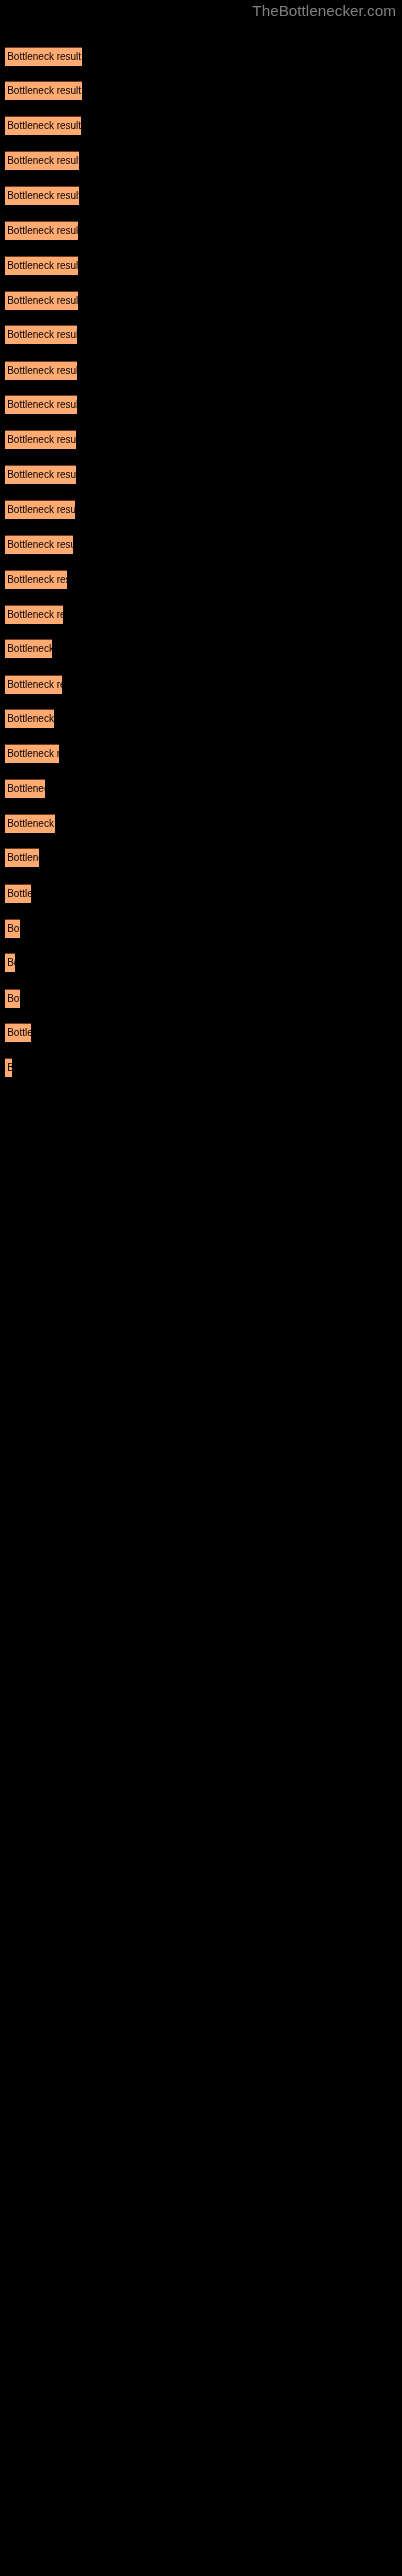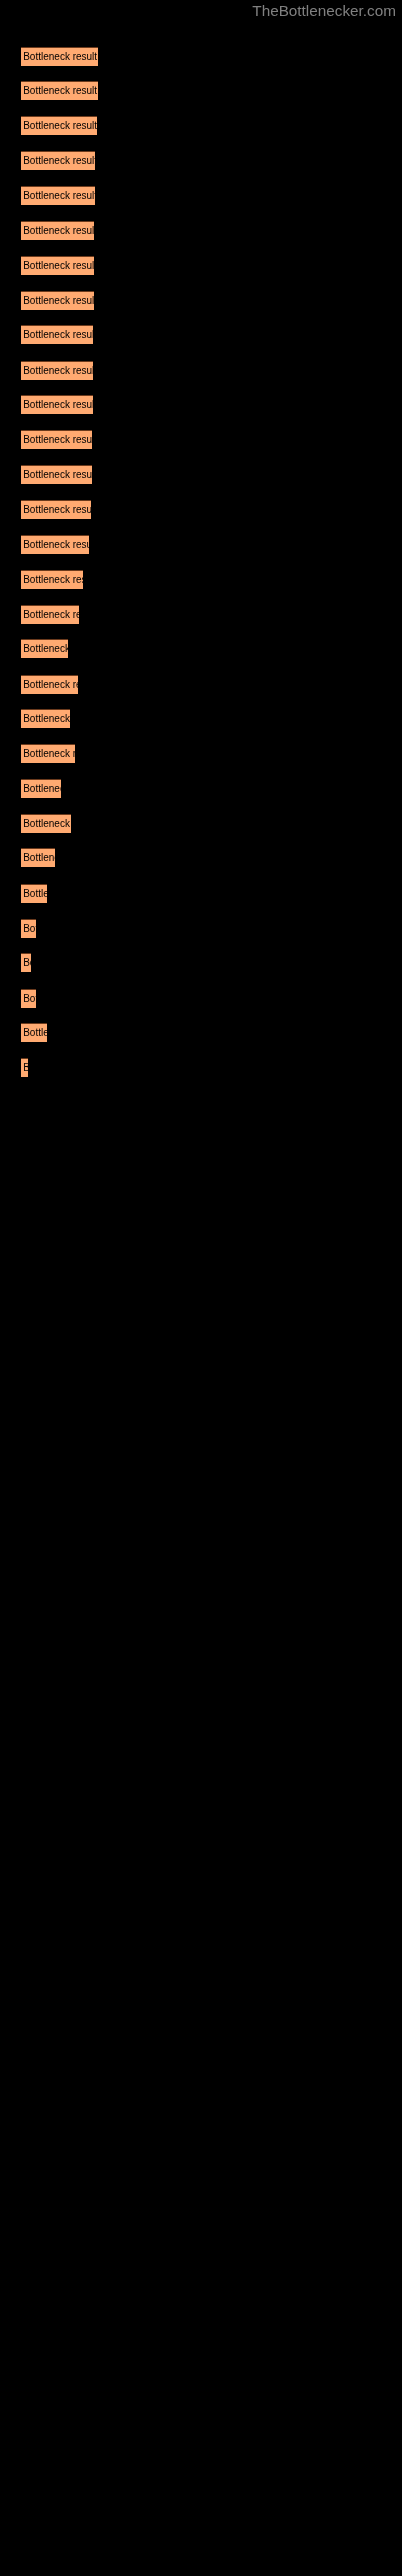--- a/index.html
+++ b/index.html
@@ -25,21 +25,21 @@
     font-size: 15.3px;
     line-height: 21px;
     font-family: "Liberation Sans", sans-serif;
     white-space: nowrap;
     letter-spacing: 0px;
   }
 
   .chart-area {
     position: absolute;
     top: 0;
-    left: 16px;
+    left: 0;
     width: 333px;
     height: 2576px;
   }
 
   .bar-row {
     position: absolute;
     left: 0;
     width: 403px;
     height: 21px;
   }

